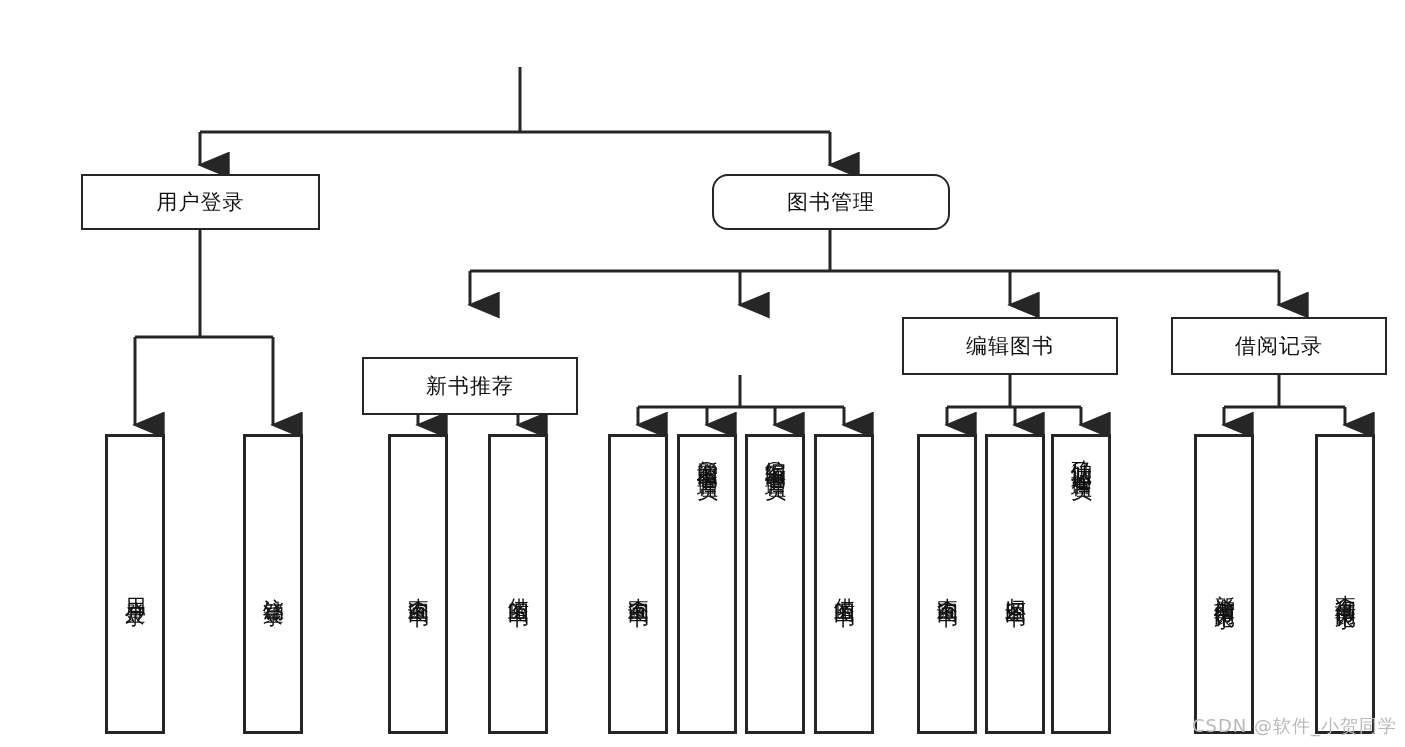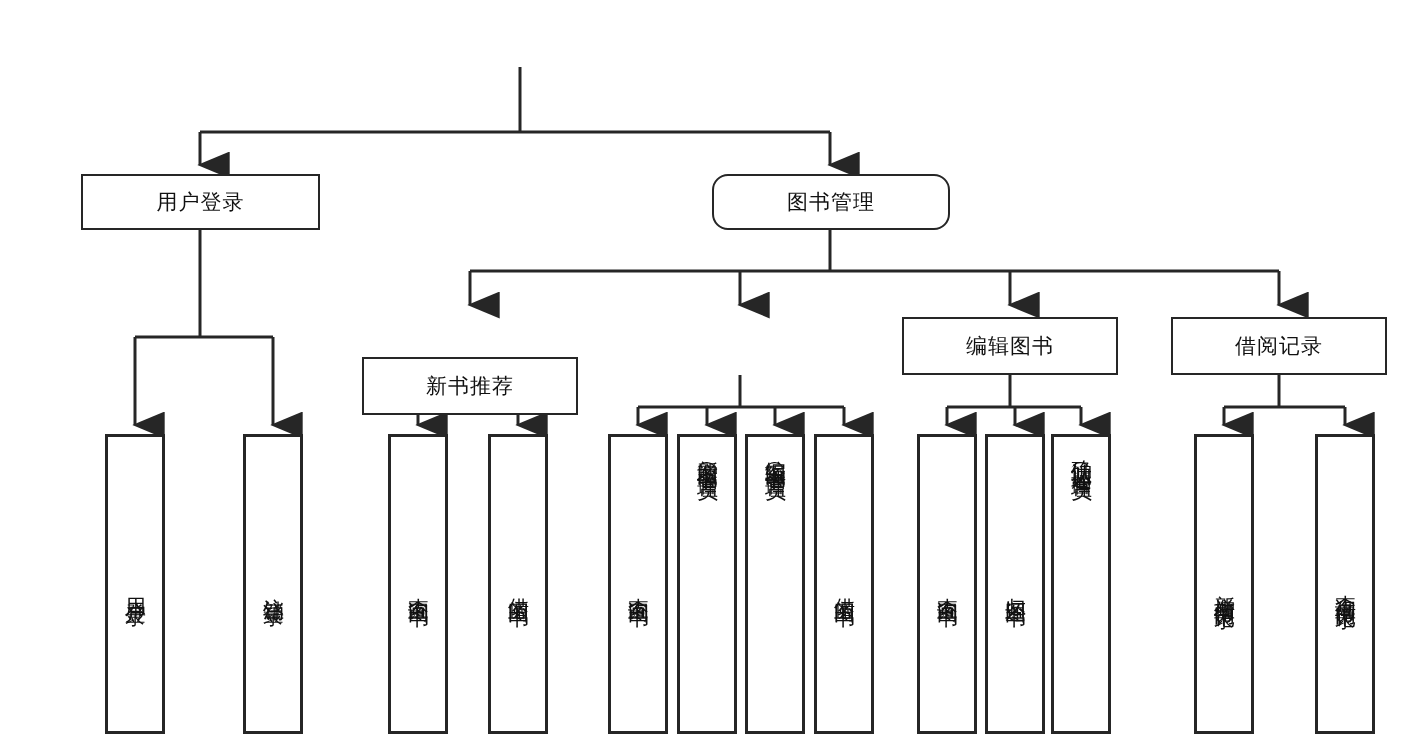--- a/index.html
+++ b/index.html
@@ -172,14 +172,15 @@
     <span class="label">确认归还（管理员）</span>
   </div>
 
   <div class="node leaf mid" style="left:1194px; top:434px; width:60px; height:300px;">
     <span class="label">新增借阅记录</span>
   </div>
   <div class="node leaf mid" style="left:1315px; top:434px; width:60px; height:300px;">
     <span class="label">查询借阅记录</span>
   </div>
 
+  <div class="watermark" style="left:1192px; top:714px;">CSDN @软件_小贺同学</div>
 
 </div>
 
 </body></html>

